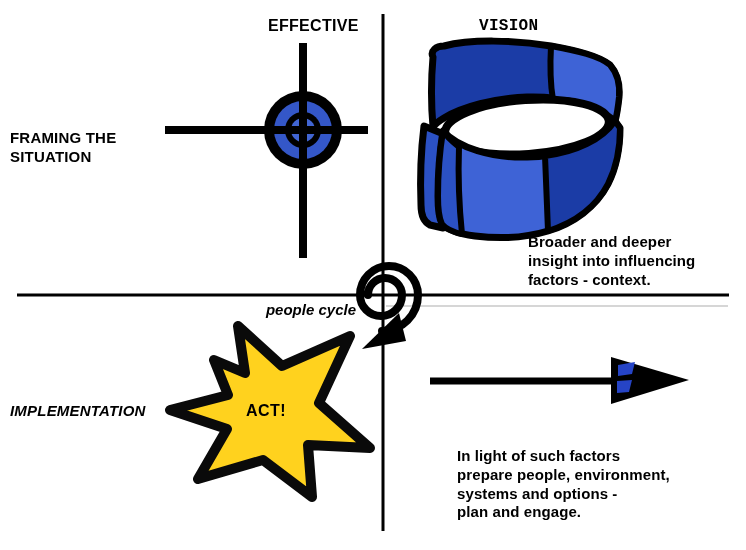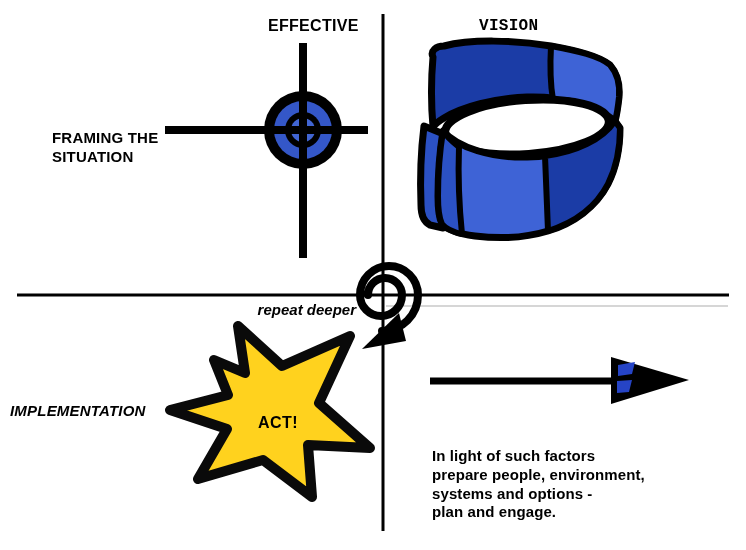--- a/index.html
+++ b/index.html
@@ -79,29 +79,32 @@
     <g>
       <path d="M 368 295 A 17 17 0 0 1 402 295 A 21 21 0 0 1 360 295 A 29 29 0 0 1 418 295 A 36 36 0 0 1 382 331" fill="none" stroke="#000" stroke-width="8" stroke-linecap="round"></path>
       <polygon points="399,313 406,341 362,349" fill="#000"></polygon>
     </g>
   </svg>
 
   <div class="txt heading" style="left:220px; top:16px;margin-left:48px;">EFFECTIVE</div>
 
   <div class="txt heading" style="left:479px; top:16px;font-family:Liberation Mono, monospace;">VISION</div>
 
-  <div class="txt rowlabel" style="left:10px; top:129px; width:130px;margin-left:42px;">FRAMING THE
+  <div class="txt rowlabel" style="left:10px; top:129px; width:130px;">FRAMING THE
 SITUATION</div>
 
   <div class="txt rowlabel" style="left:10px; top:402px;font-style:italic;">IMPLEMENTATION</div>
 
 
+  <div class="txt caption" style="left:528px; top:233px; width:180px;">Broader and deeper
+insight into influencing
+factors - context.</div>
 
-  <div class="txt caption" style="left:432px; top:447px; width:240px;">In light of such factors
+  <div class="txt caption" style="left:457px; top:447px; width:240px;">In light of such factors
 prepare people, environment,
 systems and options -
 plan and engage.</div>
 
-  <div class="txt cycle" style="left:236px; top:301px; width:120px;">repeat deeper</div>
+  <div class="txt cycle" style="left:236px; top:301px; width:120px;">people cycle</div>
 
-  <div class="txt actlabel" style="left:248px; top:401px; width:60px;margin-top:12px;">ACT!</div>
+  <div class="txt actlabel" style="left:236px; top:401px; width:60px;">ACT!</div>
 
 </div>
 
 </body></html>

